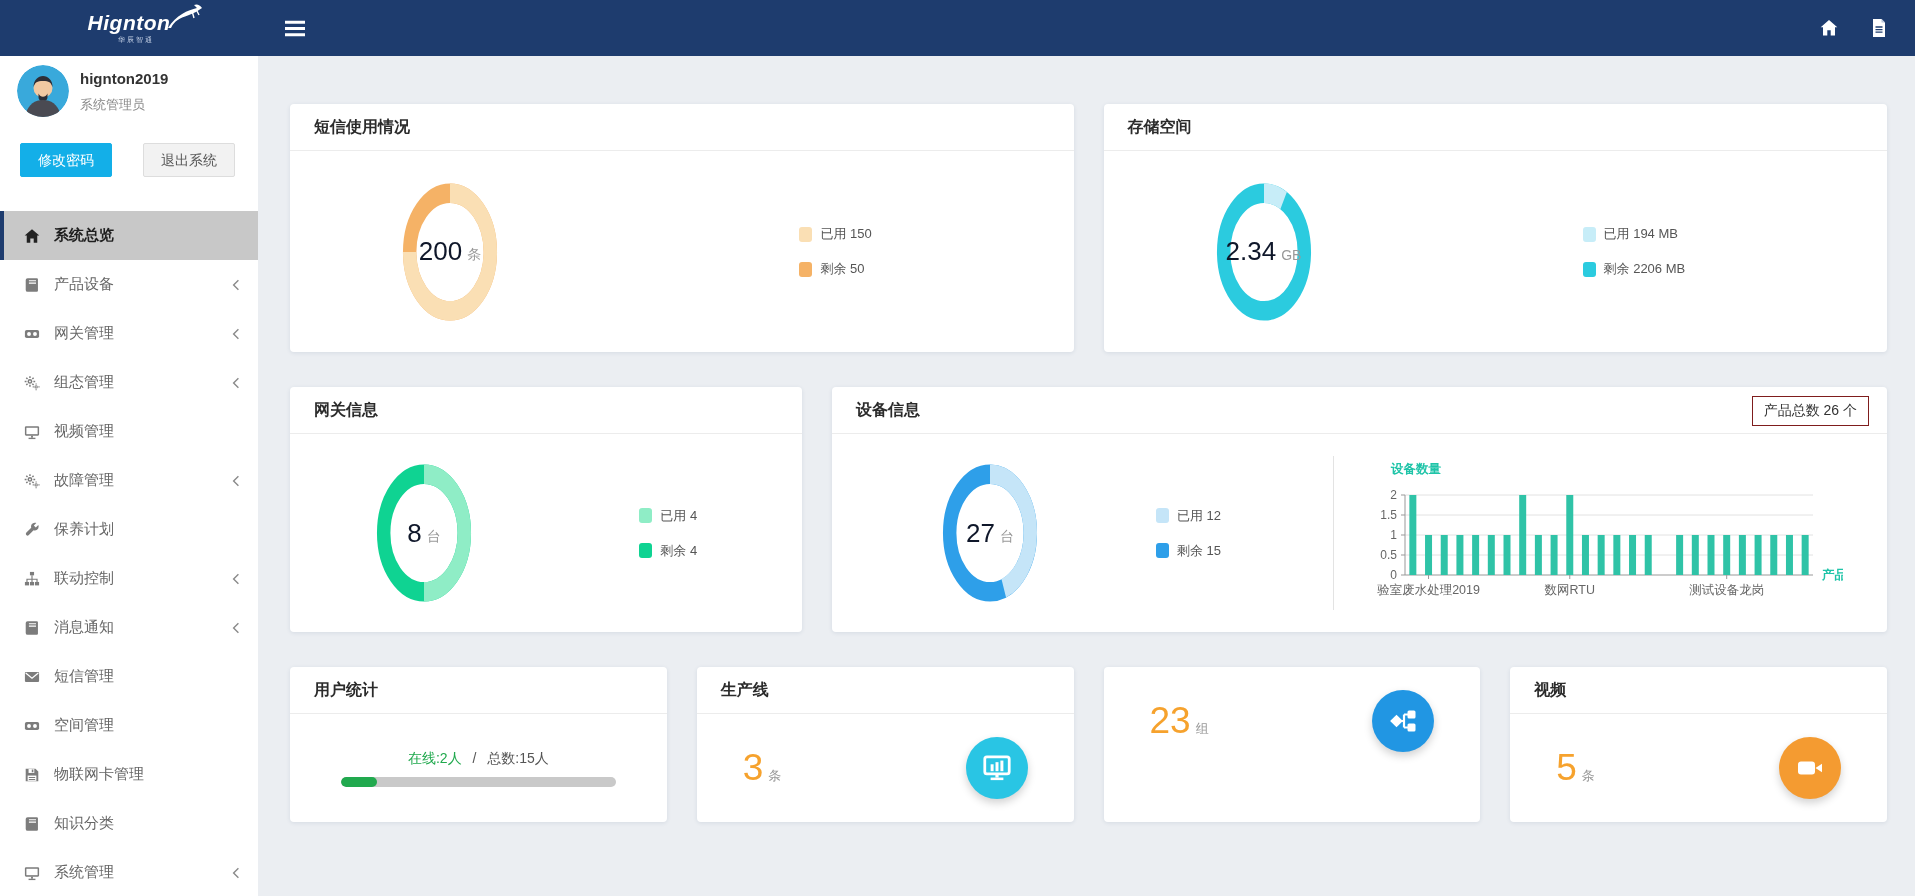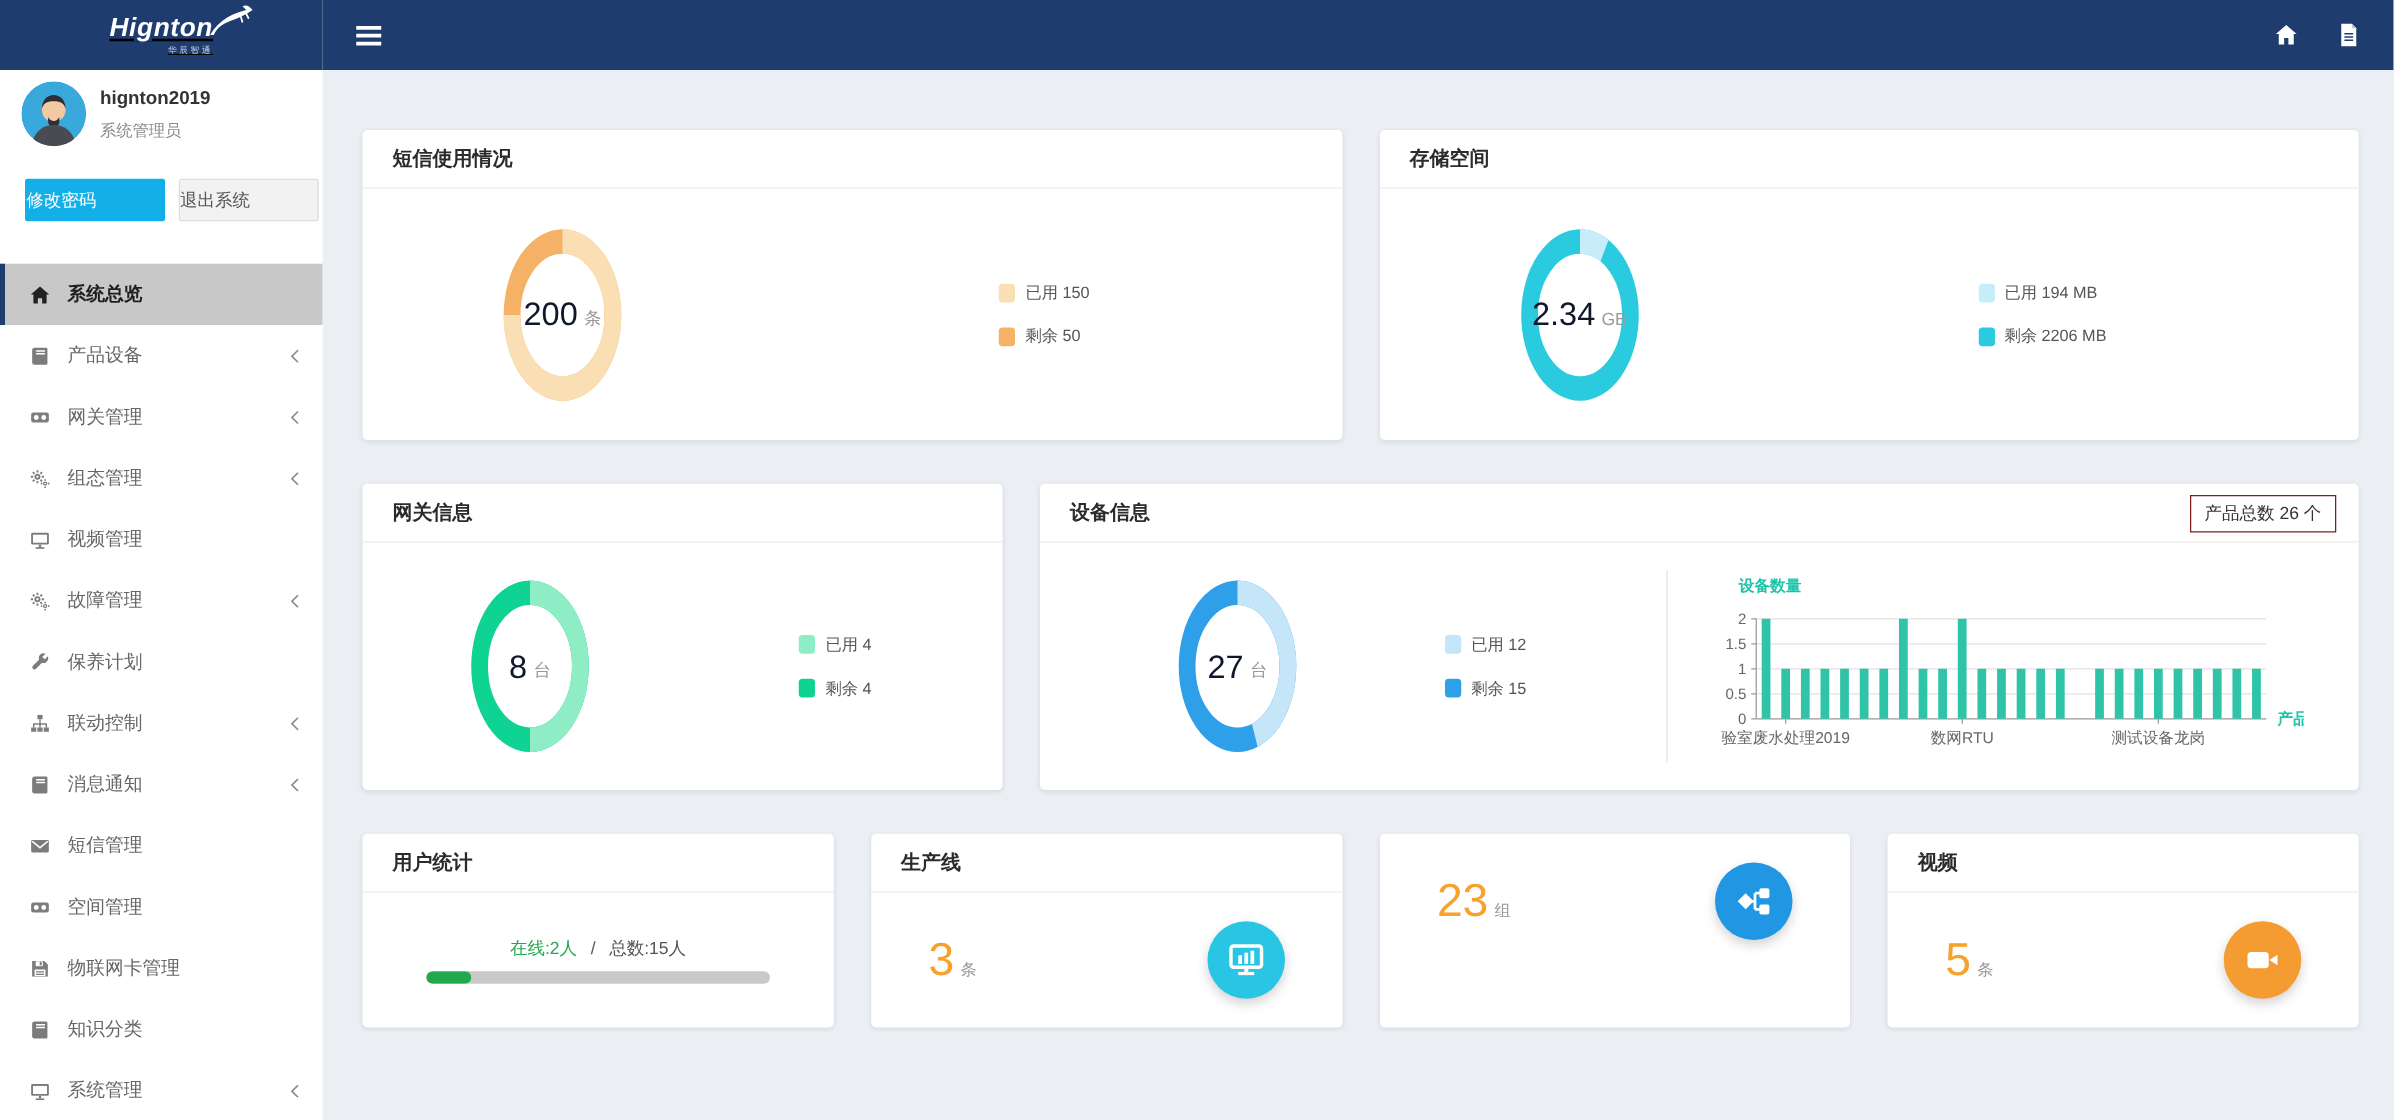--- a/index.html
+++ b/index.html
@@ -10,30 +10,30 @@
   
   .topbar { position:absolute; left:258px; top:0; right:0; height:56px; background:#1E3C6E;
             display:flex; align-items:center; padding:0 26px; }
   .hamburger { width:22px; height:17px; cursor:pointer; display:flex; }
   .topbar-right { margin-left:auto; display:flex; align-items:center; gap:30px; }
   .tb-icon { width:20px; height:20px; cursor:pointer; display:flex; }
 
   
   .sidebar { position:absolute; left:0; top:0; width:258px; height:896px; background:#fff; }
   .side-header { height:56px; background:#1E3C6E; display:flex; align-items:center; justify-content:center; }
-  .logo { position:relative; text-align:right;text-decoration:underline; }
+  .logo { position:relative; text-align:center; }
   .logo-deer { position:absolute; right:-34px; top:-9px; }
   .brand { color:#fff; font-size:21px; font-weight:bold; font-style:italic; letter-spacing:.5px; line-height:1; }
   .brand-sub { color:#c8d4e8; font-size:7px; letter-spacing:2px; margin-top:2px; margin-left:14px; }
 
   .user-block { position:relative; height:155px;text-decoration:underline; }
   .avatar { position:absolute; left:17px; top:9px; width:52px; height:52px; border-radius:50%; overflow:hidden; }
   .user-name { position:absolute; left:80px; top:14px; font-size:15px; font-weight:bold; color:#333; }
   .user-role { position:absolute; left:80px; top:40px; font-size:13px; color:#8a8a8a; }
-  .btn { position:absolute; top:87px; width:112px; height:34px; font-size:14px; text-align:left;
+  .btn { position:absolute; top:87px; width:92px; height:34px; font-size:14px; text-align:center;
          line-height:32px; cursor:pointer; border-radius:2px; }
   .btn-primary { left:20px; background:#13AFE8; color:#fff; border:1px solid #13AFE8; }
   .btn-plain   { left:143px; background:#f2f2f2; color:#555; border:1px solid #ddd; }
 
   .menu { }
   .menu-item { height:49px; display:flex; align-items:center; padding:0 18px 0 24px;
                color:#666; font-size:15px; cursor:pointer; }
   .menu-item .mi-icon { width:16px; height:16px; margin-right:14px; color:#7c7c7c; display:inline-flex; flex:0 0 16px; }
   .menu-item .mi-icon svg { width:100%; height:100%; }
   .menu-item.active { background:#C8C8C8; color:#1e1e1e; font-weight:bold; border-left:4px solid #1E3C6E; padding-left:20px; }

